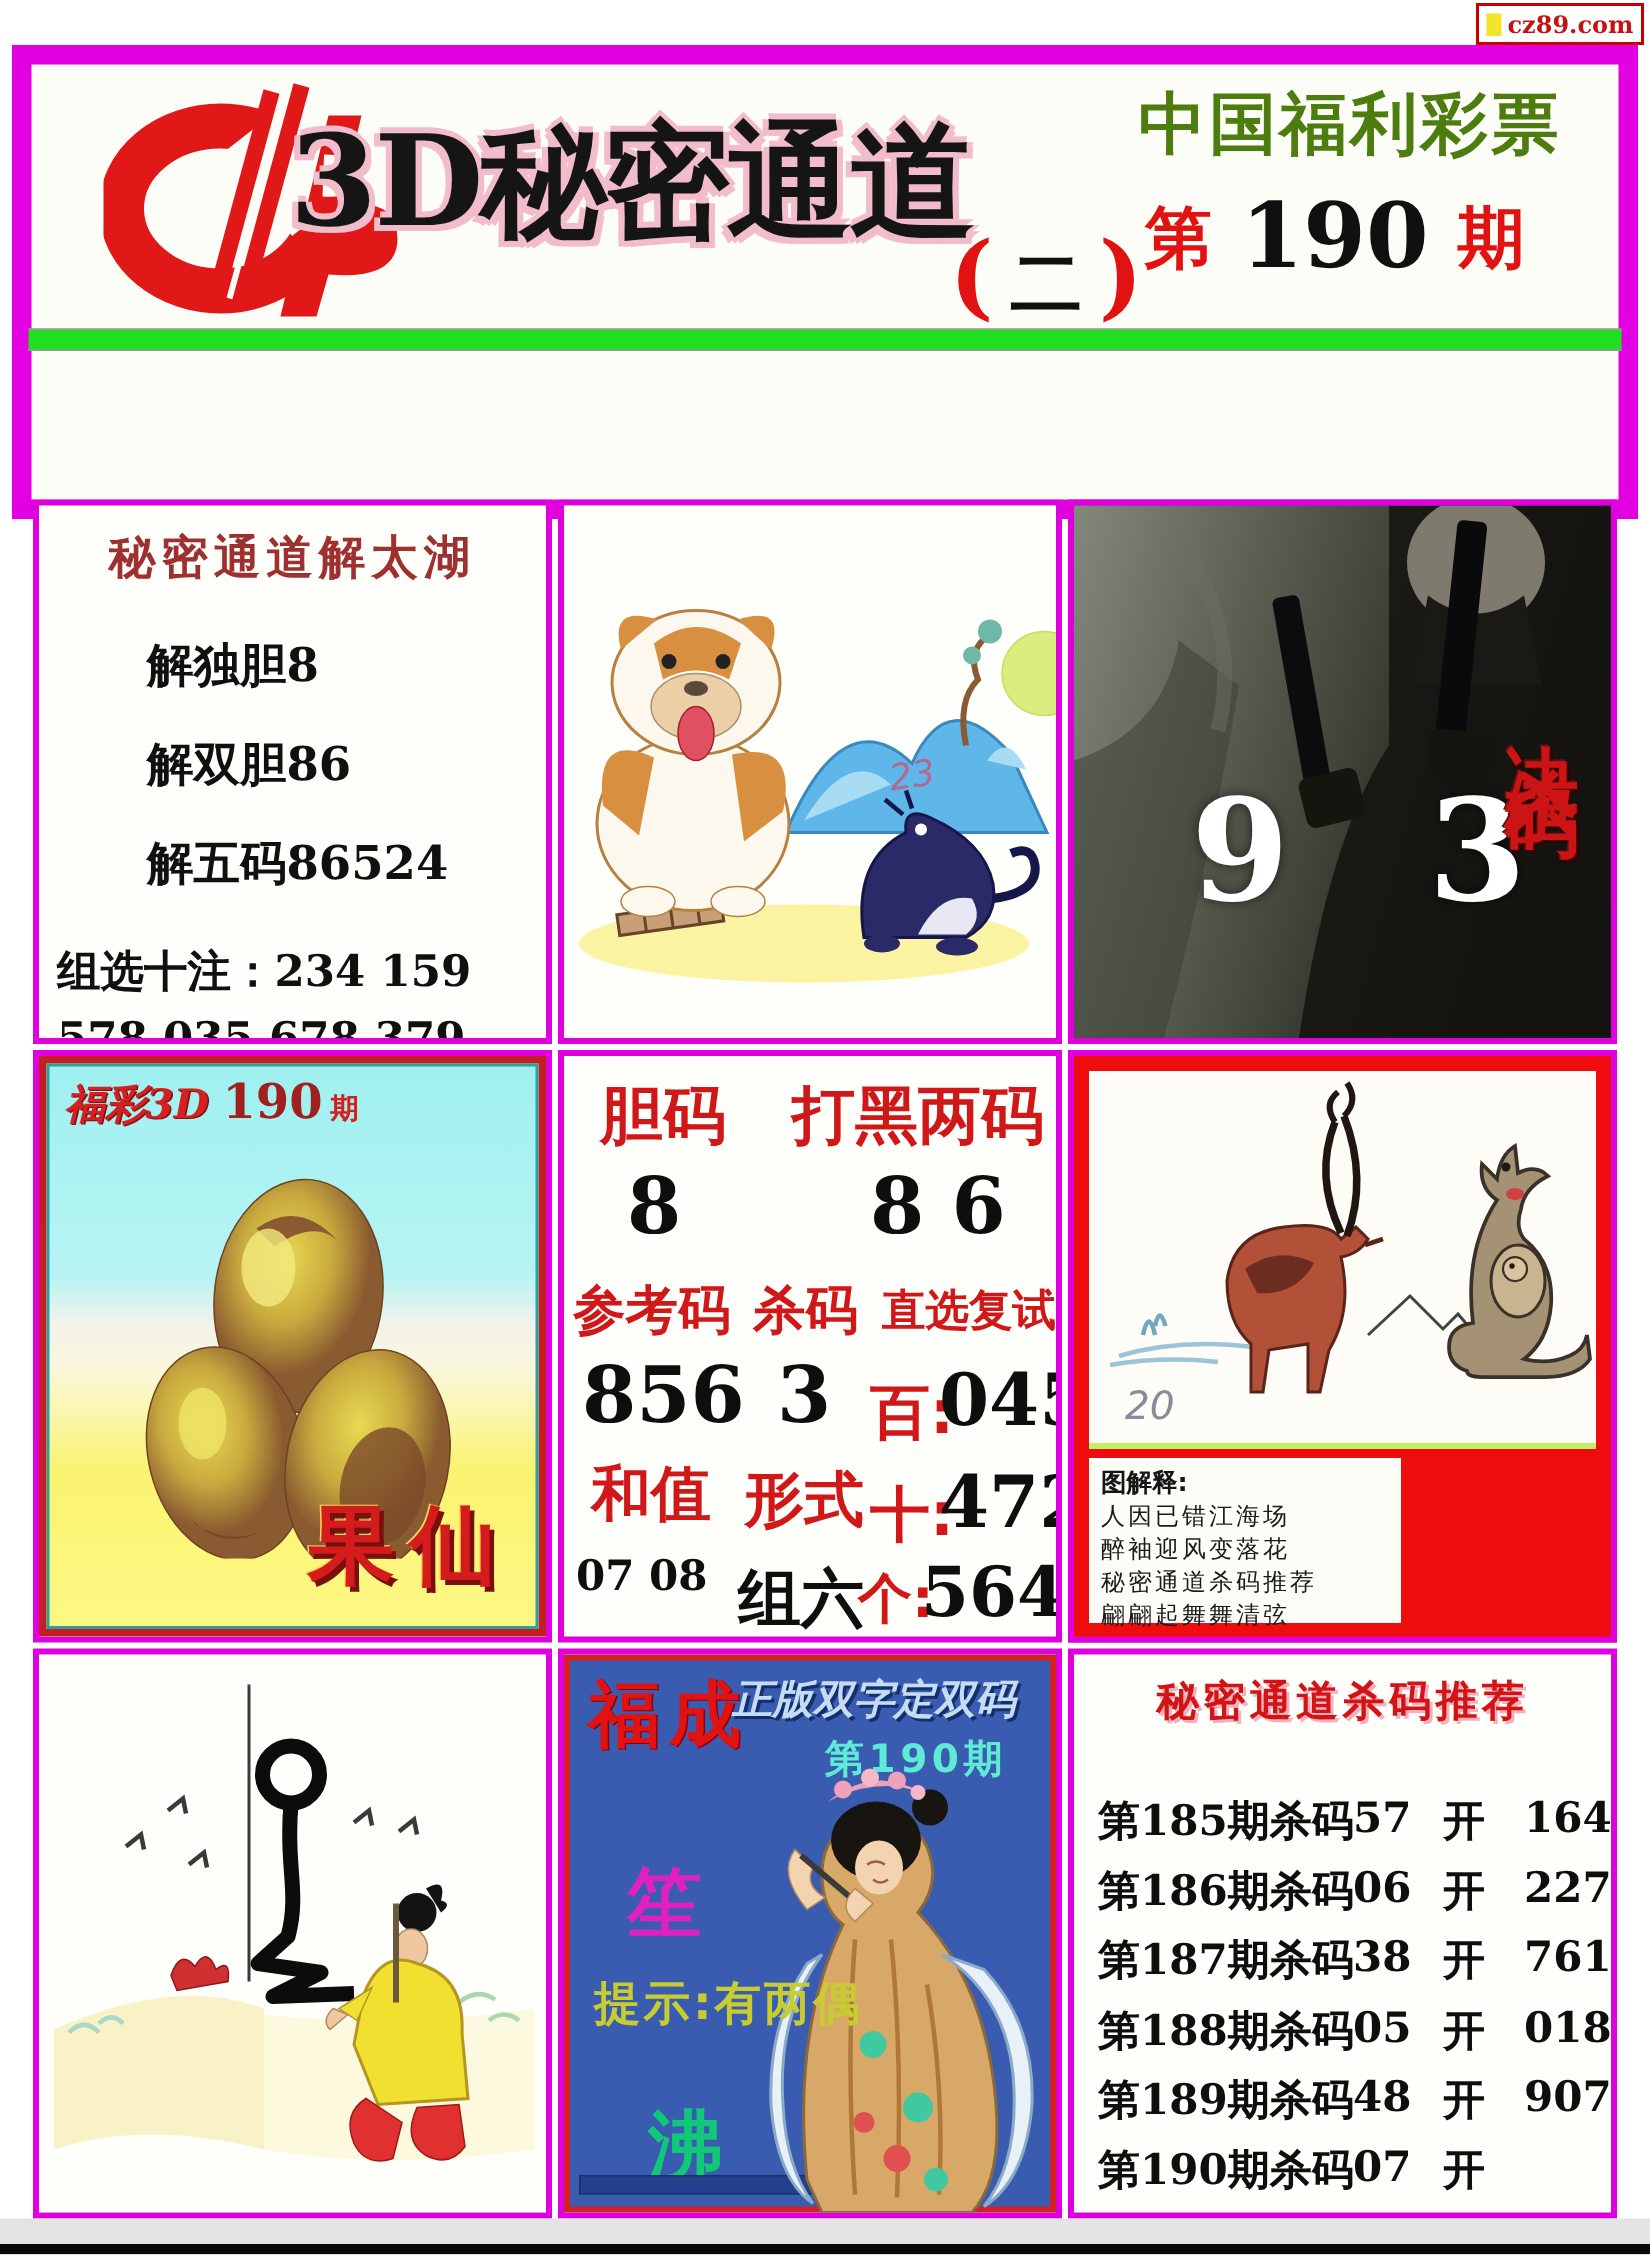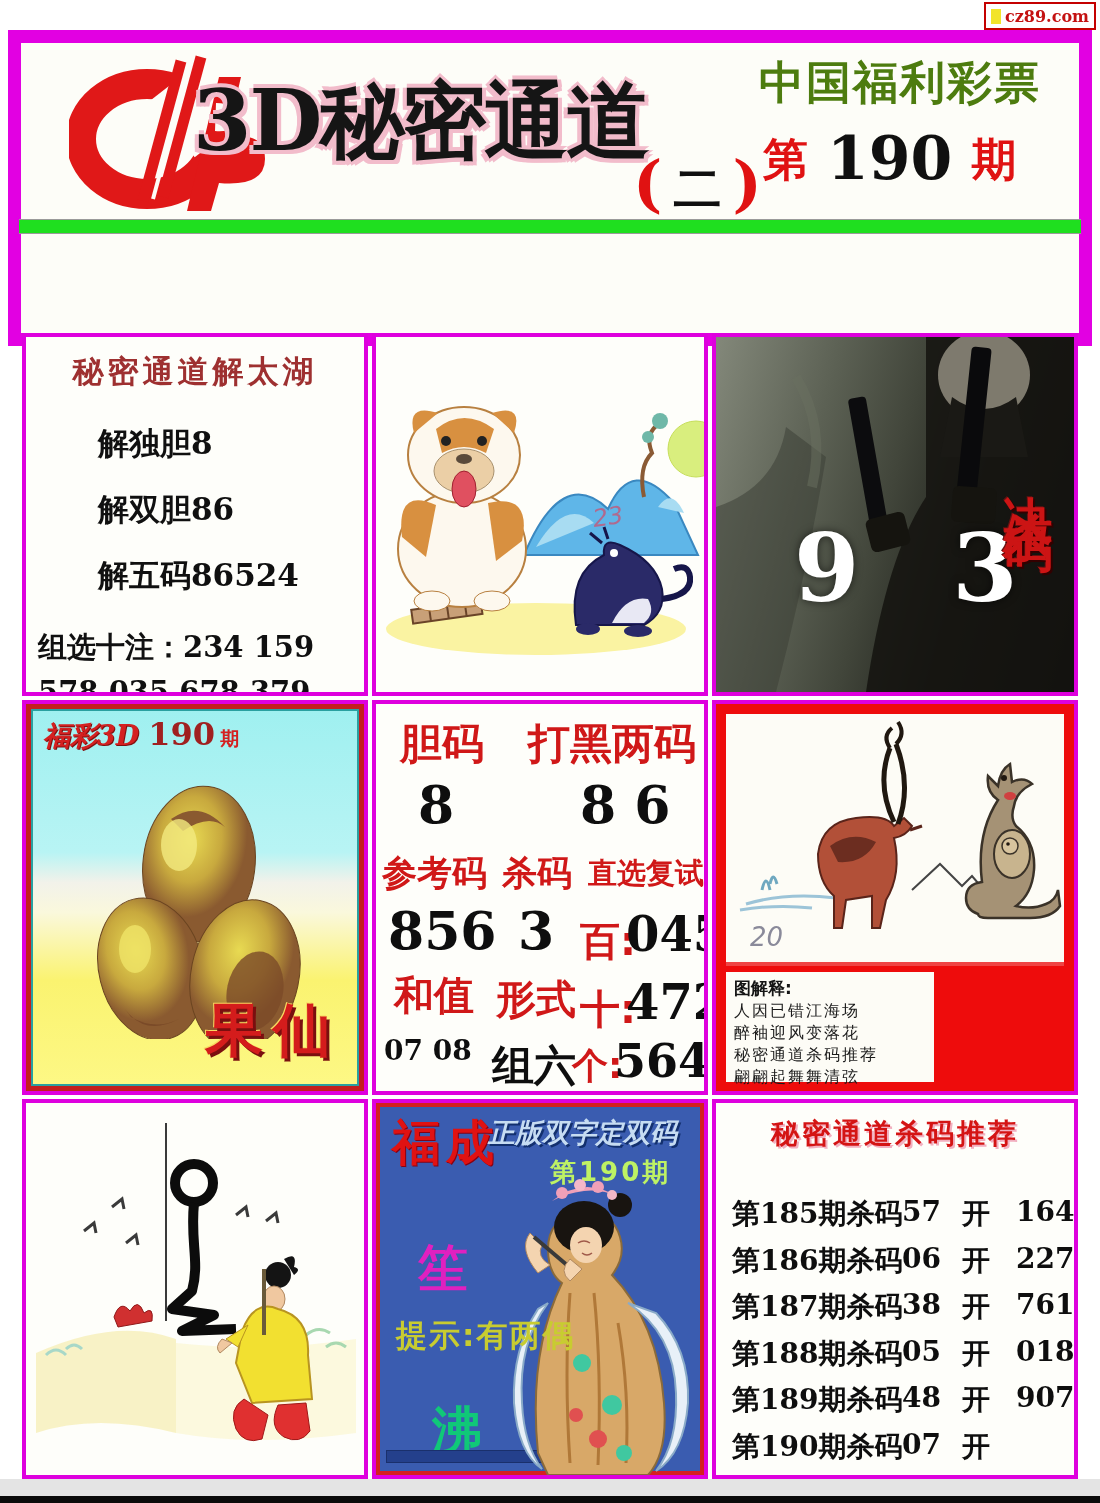--- a/index.html
+++ b/index.html
@@ -89,38 +89,38 @@
   .c-hezhi   { left:18px;  top:264px; font-size:40px; }
   .c-xingshi { left:120px; top:268px; font-size:40px; }
   .c-shi     { left:204px; top:278px; font-size:40px; }
   .c-shiV    { left:250px; top:270px; font-size:48px; }
   .c-hezhiV  { left:8px;   top:330px; font-size:28px; }
   .c-zu      { left:116px; top:334px; color:#0E0E0E; font-weight:bold; font-size:42px; font-family:"DejaVu Serif", serif; }
   .c-ge      { left:196px; top:338px; font-size:36px; }
   .c-zuV     { left:238px; top:330px; font-size:46px; }
 
   
-  .p6-art  { position:absolute; left:10px; top:10px; width:338px; height:252px; background:#ef4444; }
+  .p6-art  { position:absolute; left:10px; top:10px; width:338px; height:252px; background:#bef264; }
   .p6-poem { position:absolute; left:10px; top:268px; width:208px; height:110px; background:#FDFCF6; padding:5px 8px; }
   .p6-ghost{ position:absolute; left:226px; top:268px; width:124px; height:110px; background:#FDFCF6; }
   .jieshi-t { font-size:17px; font-weight:bold; color:#151515; }
   .poem-l { font:16px "DejaVu Serif", serif; color:#1A1A1A; line-height:1.38; letter-spacing:2px; }
   .gh-line { text-align:center; color:#D02020; font-size:27px; font-weight:bold; word-spacing:22px; margin-top:8px; }
   .gh-issue { text-align:right; padding-right:8px; margin-top:2px; white-space:nowrap; }
   .gh-issue .n { color:#D02020; font:bold 32px "DejaVu Serif", serif; }
   .gh-issue .s { color:#fff; font-size:26px; font-weight:bold; -webkit-text-stroke:1.5px #D02020;
                  text-shadow:0 0 1px #D02020; margin-left:6px; }
 
   
   .p8-inner { position:absolute; inset:0; border:4px solid #D42020; background:#3A5CB0; }
   .fc-title { position:absolute; left:108px; top:8px; color:#C6DCF2; font:bold italic 27px "DejaVu Serif", serif;
               white-space:nowrap; text-shadow:2px 2px 0 #13306E; }
   .fc-brand { position:absolute; left:12px; top:4px; color:#E01212; font-size:48px; font-weight:bold;
               letter-spacing:6px; text-shadow:1px 1px 0 #801; }
-  .fc-issue { position:absolute; left:170px; top:48px; color:#bef264; font-size:26px; font-weight:bold; letter-spacing:3px; }
+  .fc-issue { position:absolute; left:170px; top:48px; color:#5eead4; font-size:26px; font-weight:bold; letter-spacing:3px; }
   .fc-sheng { position:absolute; left:38px; top:128px; color:#E020C0; font-size:50px; font-weight:bold; }
   .fc-fei   { position:absolute; left:52px; top:290px; color:#10C878; font-size:50px; font-weight:bold; }
   .fc-hint  { position:absolute; left:16px; top:208px; color:#C8CC30; font-size:31px; font-weight:bold;
               letter-spacing:2px; z-index:3; }
   .fc-lady  { position:absolute; right:2px; top:46px; z-index:2; }
   .fc-strip { position:absolute; left:6px; bottom:8px; width:210px; height:13px; background:#24408C;
               box-shadow:inset 0 0 0 1px #1a306c; }
 
   
   .p9-title { margin-top:12px; text-align:center; color:#D41414; font-size:28px; font-weight:bold; letter-spacing:3px;

